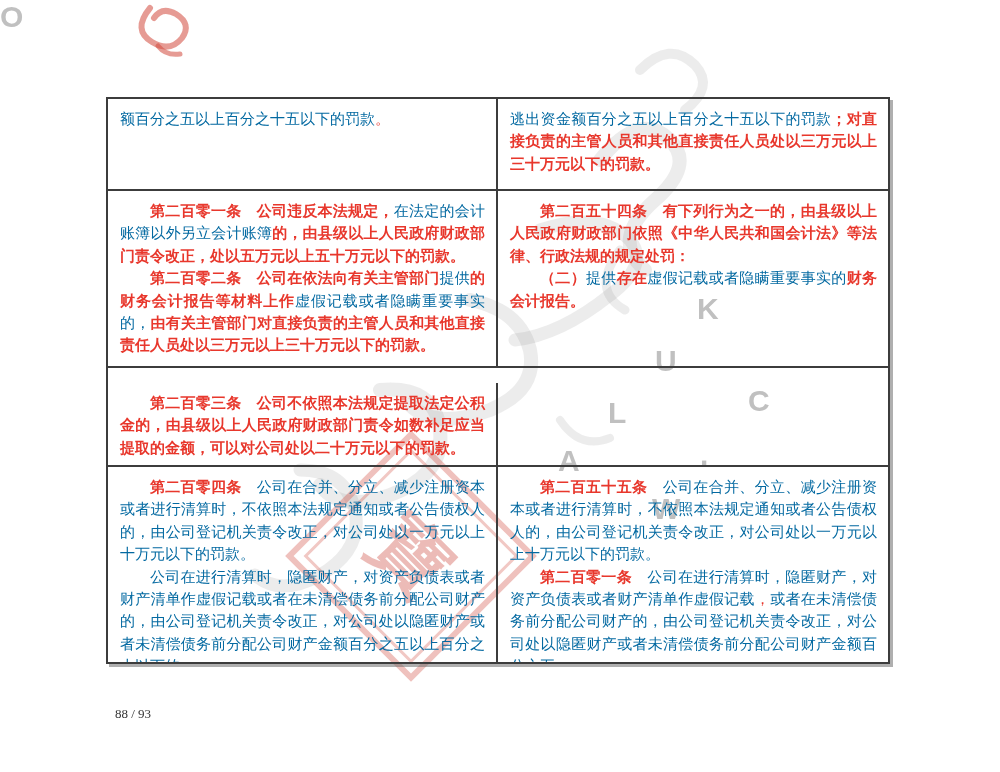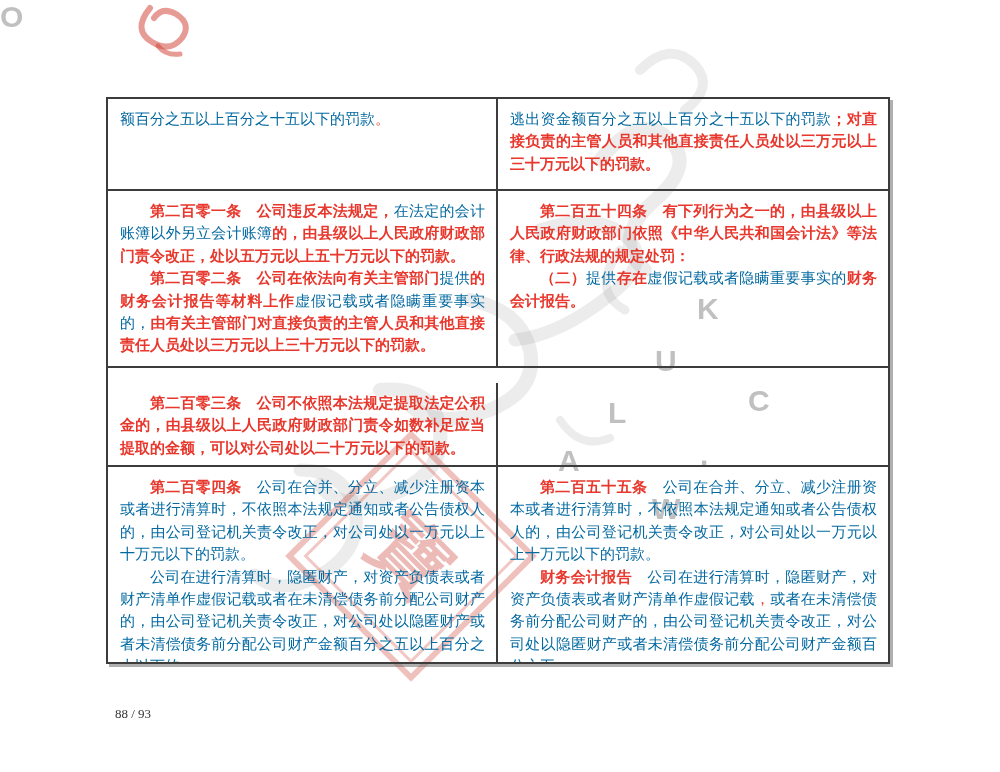--- a/index.html
+++ b/index.html
@@ -123,18 +123,18 @@
       </div>
       <div class="tcell"></div>
     </div>
     <div class="trow">
       <div class="tcell">
         <p><span class="seg-redbold">第二百零四条</span><span class="seg-black">　公司在合并、分立、减少注册资本或者进行清算时，不依照本法规定通知或者公告债权人的，由公司登记机关责令改正，对公司处以一万元以上十万元以下的罚款。</span></p>
         <p><span class="seg-black">公司在进行清算时，隐匿财产，对资产负债表或者财产清单作虚假记载或者在未清偿债务前分配公司财产的，由公司登记机关责令改正，对公司处以隐匿财产或者未清偿债务前分配公司财产金额百分之五以上百分之十以下的</span></p>
       </div>
       <div class="tcell">
         <p><span class="seg-redbold">第二百五十五条</span><span class="seg-black">　公司在合并、分立、减少注册资本或者进行清算时，不依照本法规定通知或者公告债权人的，由公司登记机关责令改正，对公司处以一万元以上十万元以下的罚款。</span></p>
-        <p><span class="seg-redbold">财务会计报告</span><span class="seg-black">　公司在进行清算时，隐匿财产，对资产负债表或者财产清单作虚假记载</span><span class="seg-red">，</span><span class="seg-black">或者在未清偿债务前分配公司财产的，由公司登记机关责令改正，对公司处以隐匿财产或者未清偿债务前分配公司财产金额百分之五</span></p>
+        <p><span class="seg-redbold">第二百零一条</span><span class="seg-black">　公司在进行清算时，隐匿财产，对资产负债表或者财产清单作虚假记载</span><span class="seg-red">，</span><span class="seg-black">或者在未清偿债务前分配公司财产的，由公司登记机关责令改正，对公司处以隐匿财产或者未清偿债务前分配公司财产金额百分之五</span></p>
       </div>
     </div>
   </div>
 
 <div class="footer">88 / 93</div>
 
 </body></html>

